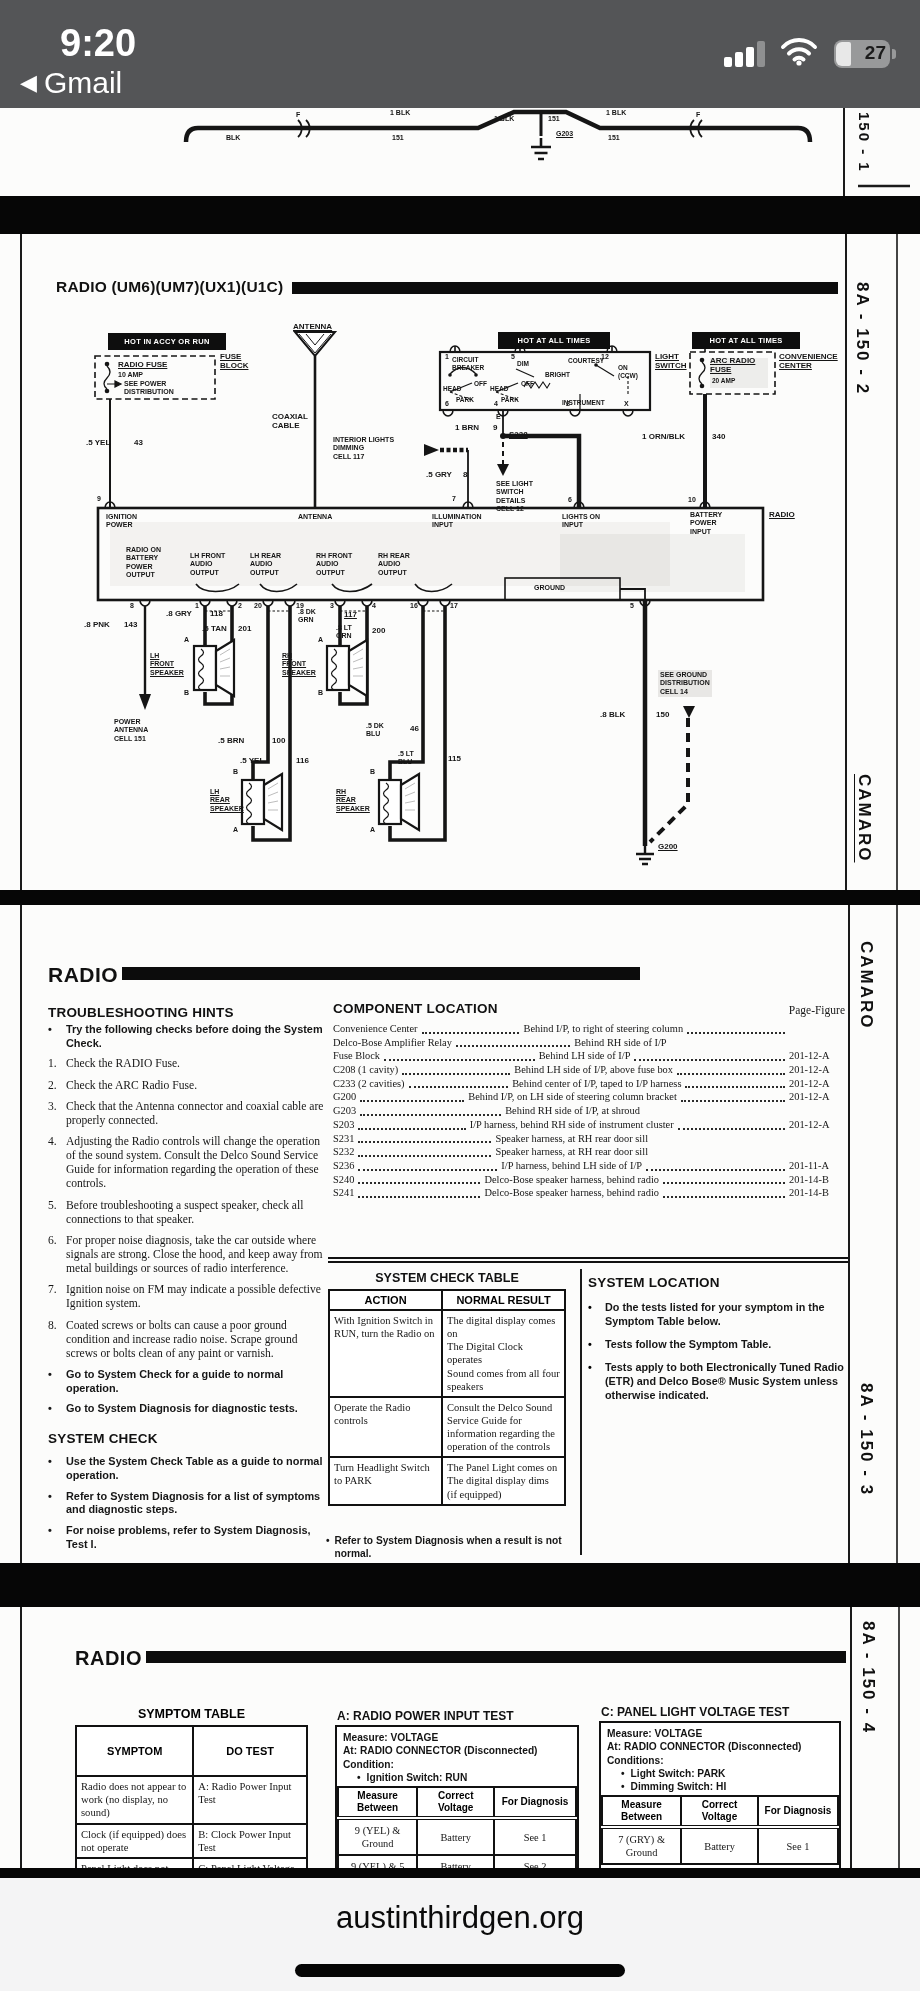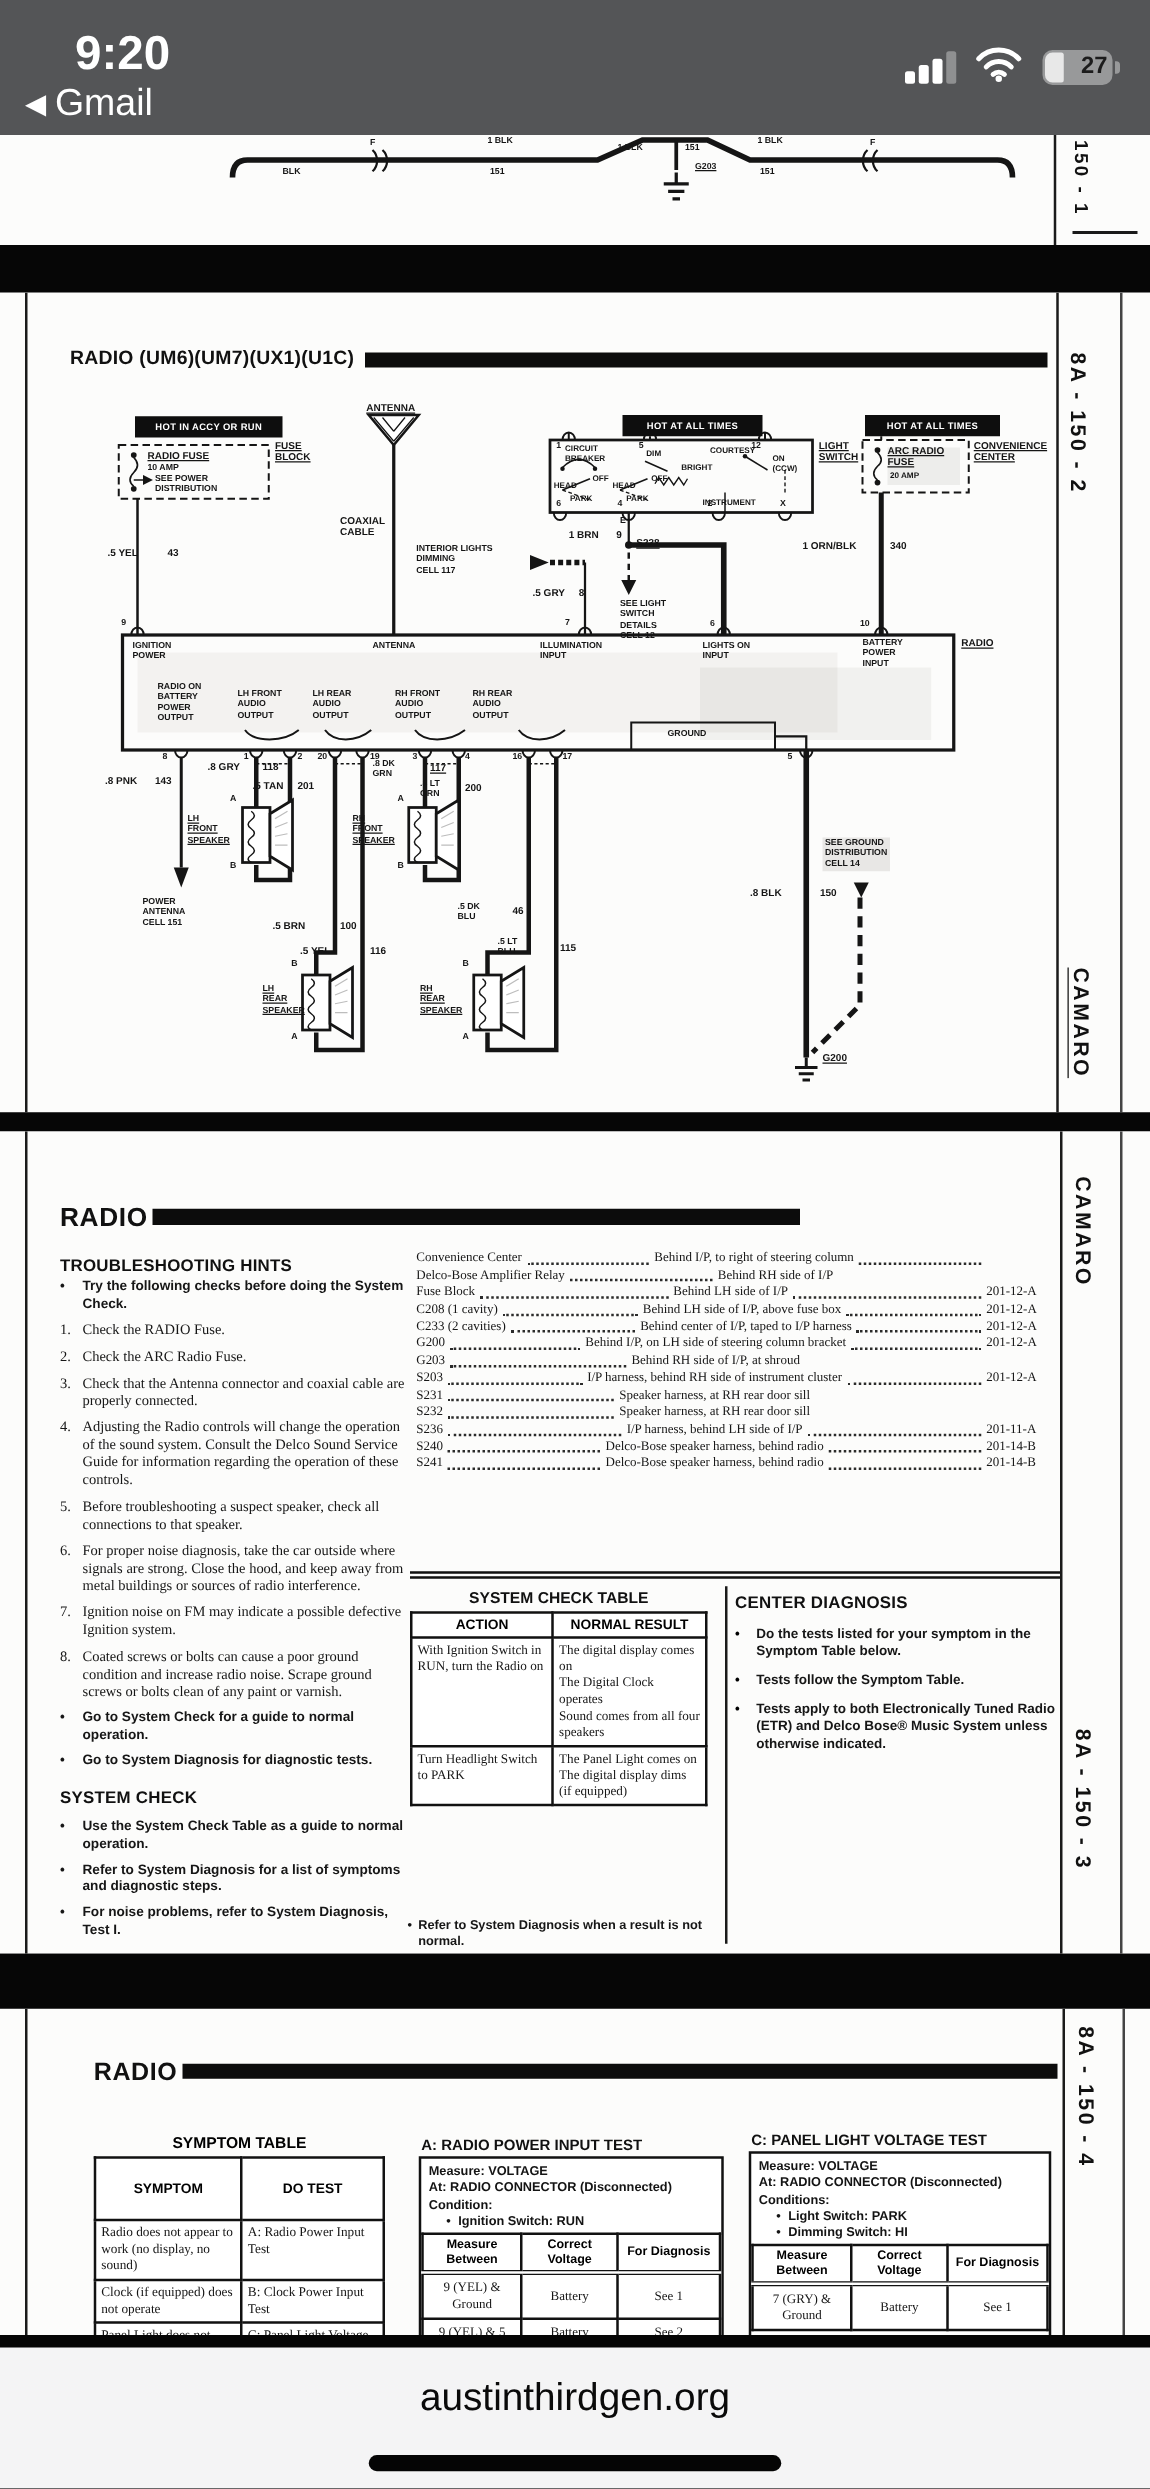--- a/index.html
+++ b/index.html
@@ -476,20 +476,24 @@
           <span class="hm hb">•</span>
           <span class="ht hb">Refer to System Diagnosis for a list of symptoms and diagnostic steps.</span>
         </div>
       <div class="hint">
           <span class="hm hb">•</span>
           <span class="ht hb">For noise problems, refer to System Diagnosis, Test I.</span>
         </div>
     </div>
 
     <div class="clwrap">
+      <div class="clhead">
+        <span class="sechdr">COMPONENT LOCATION</span>
+        <span class="pf">Page-Figure</span>
+      </div>
       <div class="clrow nop">
           <span class="cln">Convenience Center</span>
           <div class="dots"></div>
           <span class="cll">Behind I/P, to right of steering column</span>
           <div class="dots dots2" style="visibility:visible;"></div>
           <span class="clp">201-12-A</span>
         </div>
       <div class="clrow nop">
           <span class="cln">Delco-Bose Amplifier Relay</span>
           <div class="dots"></div>
@@ -587,33 +591,37 @@
         <th style="width:112px;">ACTION</th>
         <th style="width:122px;">NORMAL RESULT</th>
       </tr>
       <tr>
         <td>With Ignition Switch in RUN, turn the Radio on</td>
         <td>The digital display comes on
 The Digital Clock operates
 Sound comes from all four speakers</td>
       </tr>
       <tr>
+        <td>Operate the Radio controls</td>
+        <td>Consult the Delco Sound Service Guide for information regarding the operation of the controls</td>
+      </tr>
+      <tr>
         <td>Turn Headlight Switch to PARK</td>
         <td>The Panel Light comes on
 The digital display dims (if equipped)</td>
       </tr>
     </tbody>
       </table>
     <div class="note abs" style="left:326px;top:630px;width:252px;">
       <span>•</span>
       <span>Refer to System Diagnosis when a result is not normal.</span>
     </div>
 
     <div class="sdwrap">
-      <span class="sechdr">CENTER DIAGNOSIS</span>
+      <span class="sechdr">SYSTEM LOCATION</span>
       <div class="sdb">
           <span class="sdm">•</span>
           <span class="sdt">Do the tests listed for your symptom in the Symptom Table below.</span>
         </div>
       <div class="sdb">
           <span class="sdm">•</span>
           <span class="sdt">Tests follow the Symptom Table.</span>
         </div>
       <div class="sdb">
           <span class="sdm">•</span>

